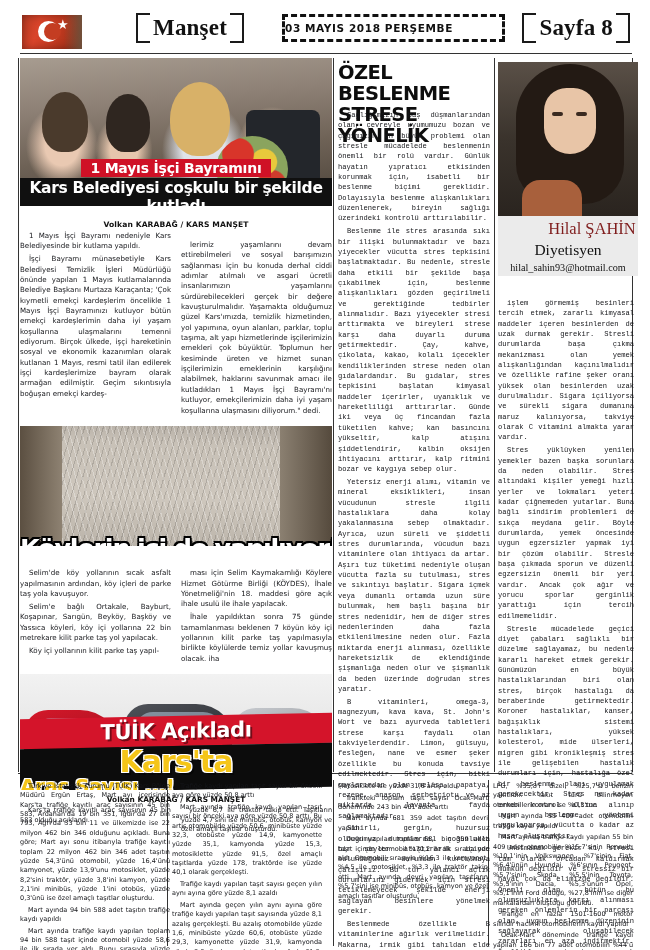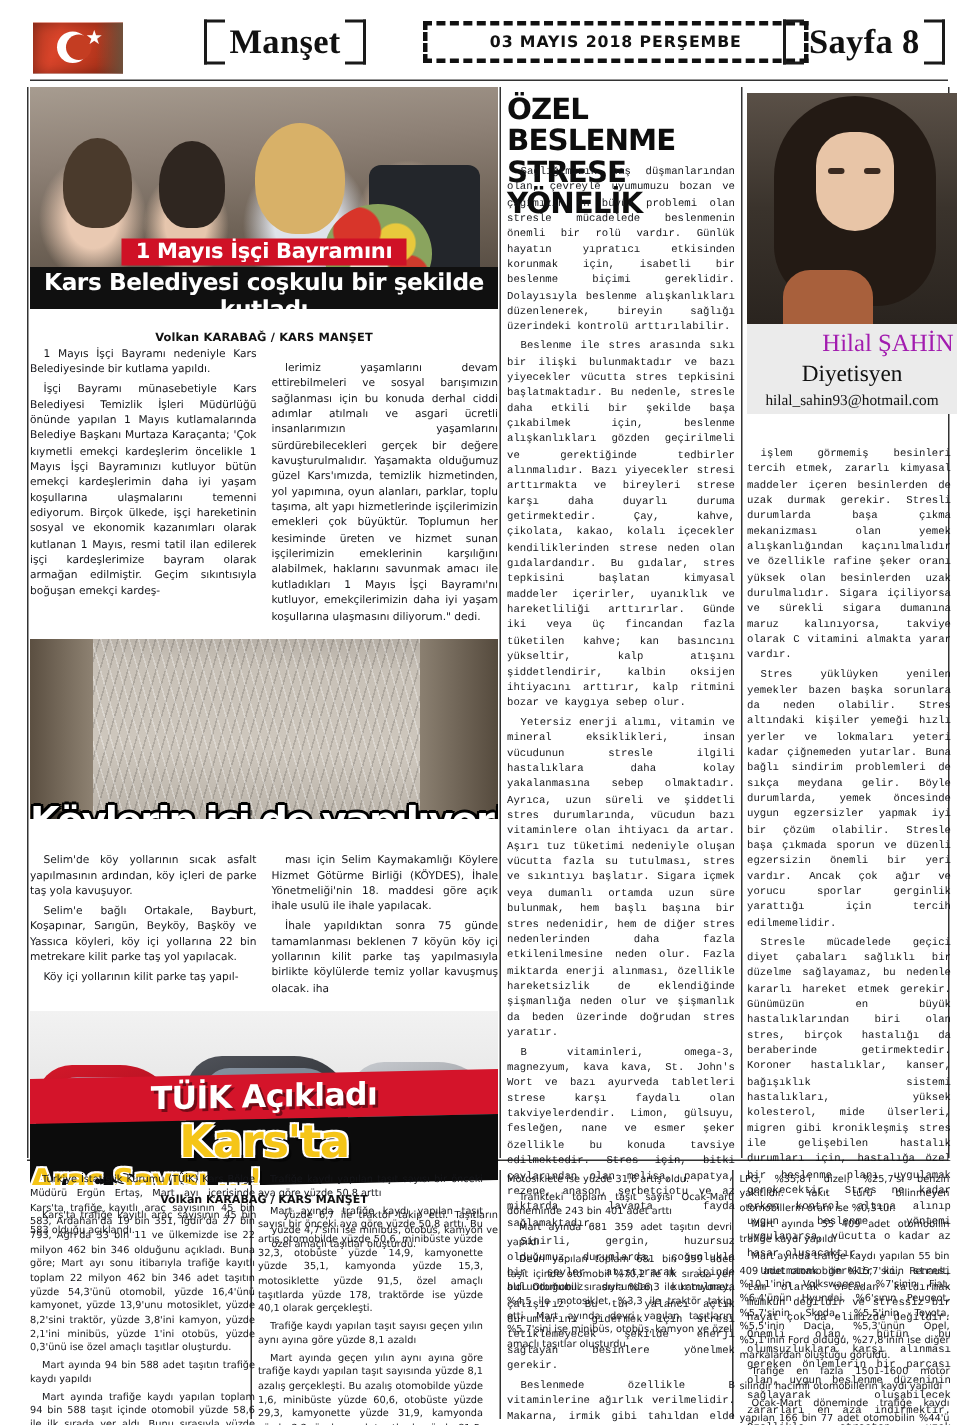--- a/index.html
+++ b/index.html
@@ -61,23 +61,23 @@
   .ornate::before{left:0;border-right:none;}
   .ornate::after{right:0;border-left:none;}
   .ornate .inner{
     font-family:"Liberation Serif", serif;
     font-size:23px;letter-spacing:.2px;color:#111;
   }
   .manset-box{position:absolute;left:136px;top:13px;}
   .sayfa-box{position:absolute;right:20px;top:13px;}
 
   .datebox{
-    position:absolute;left:282px;top:14px;width:257px;height:28px;
+    position:absolute;left:282px;top:14px;width:223px;height:28px;
     border:3px dashed #111;
-    display:flex;align-items:center;justify-content:center;
+    display:flex;align-items:center;justify-content:flex-start;
     box-sizing:border-box;
   }
   .datebox span{
     font-size:10.5px;font-weight:bold;letter-spacing:.6px;
     font-family:"DejaVu Sans", sans-serif;
   }
 
   
   .vrule{position:absolute;width:1px;background:#333;}
   .hrule{position:absolute;height:1px;background:#333;}
@@ -248,21 +248,21 @@
   .author-photo .eyeL{left:54px;}
   .author-photo .eyeR{left:78px;}
   .author-photo .shoulder{
     position:absolute;left:24px;top:118px;width:60px;height:40px;border-radius:18px 18px 0 0;background:#a8603c;
   }
 
   .author-block{
     position:absolute;left:498px;top:216px;width:140px;background:#ebebeb;
     text-align:center;padding:3px 0 2px;box-sizing:border-box;
   }
-  .author-name{font-family:"Liberation Serif", serif;font-size:16.5px;line-height:1.25;color:#a21caf;padding-left:48px;}
+  .author-name{font-family:"Liberation Serif", serif;font-size:16.5px;line-height:1.25;color:#7f1d1d;padding-left:48px;}
   .author-role{font-family:"Liberation Serif", serif;font-size:15.5px;line-height:1.25;color:#111;}
   .author-mail{font-family:"Liberation Serif", serif;font-size:10.2px;line-height:1.3;color:#111;margin-top:2px;}
 
   .hcol{
     position:absolute;
     font-family:Liberation Mono, monospace;
     font-size:7.1px;line-height:1.46;text-align:justify;color:#15161a;
     width:152px;
   }
   .hcol p{margin:0 0 2.5px;text-indent:9px;}

